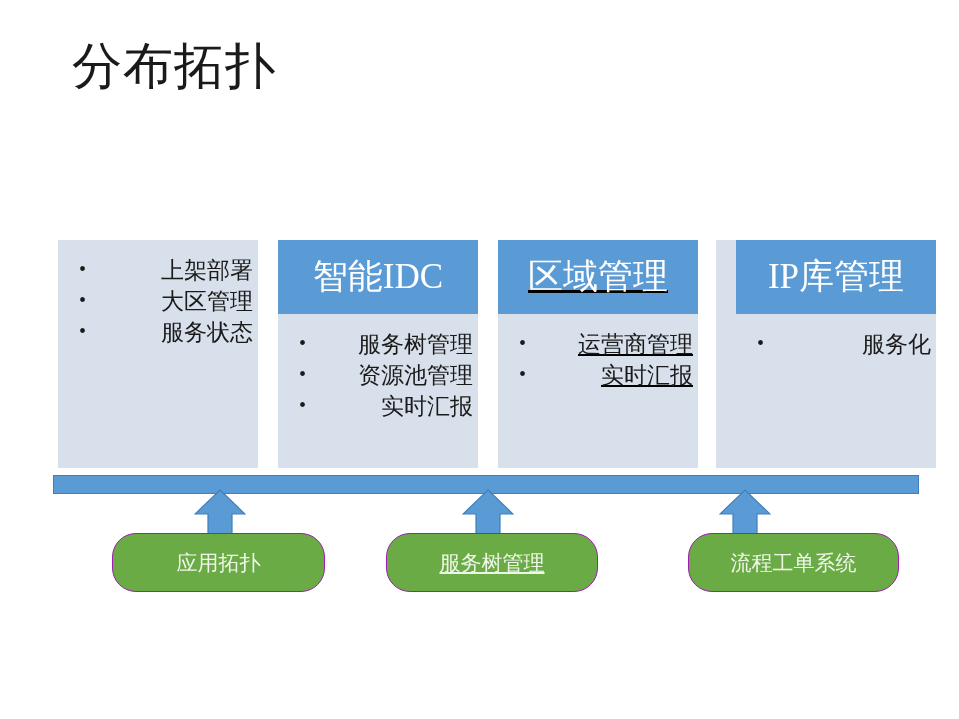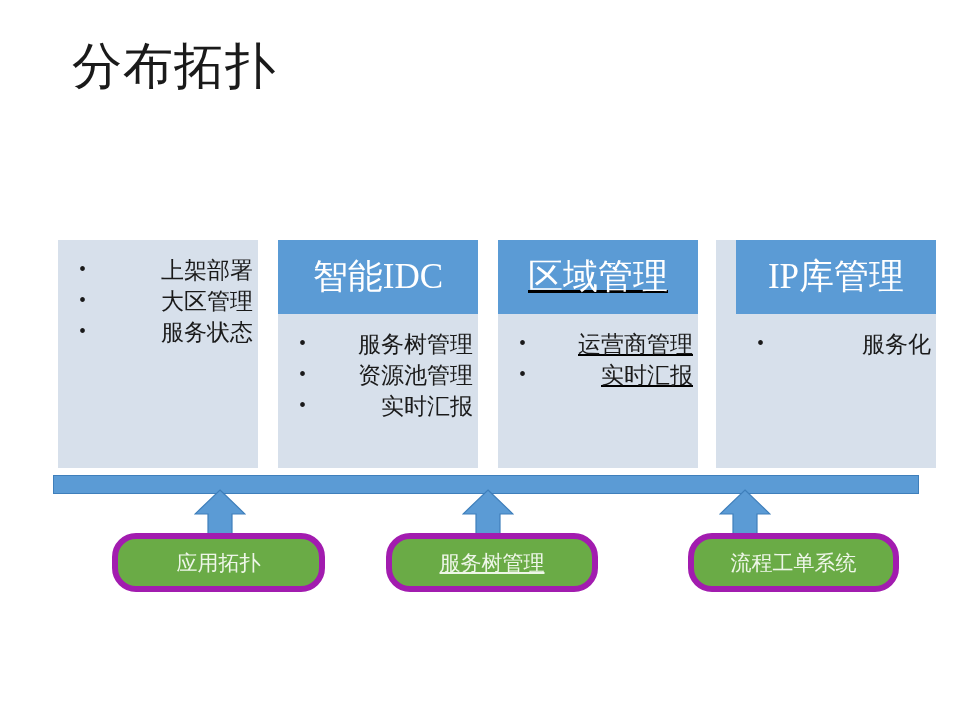--- a/index.html
+++ b/index.html
@@ -120,21 +120,21 @@
   .arrow-2 { left: 719px; }
 
   
   .green-box {
     position: absolute;
     top: 533px;
     width: 213px;
     height: 59px;
     border-radius: 24px;
     background: #6aab46;
-    border: 6px solid #a21caf;
+    border: 1px solid #a21caf;
     box-sizing: border-box;
     display: flex;
     align-items: center;
     justify-content: center;
     color: #eef6e8;
     font-family: "Liberation Serif", serif;
     font-size: 21px;
     line-height: 26px;
     white-space: nowrap;
   }

